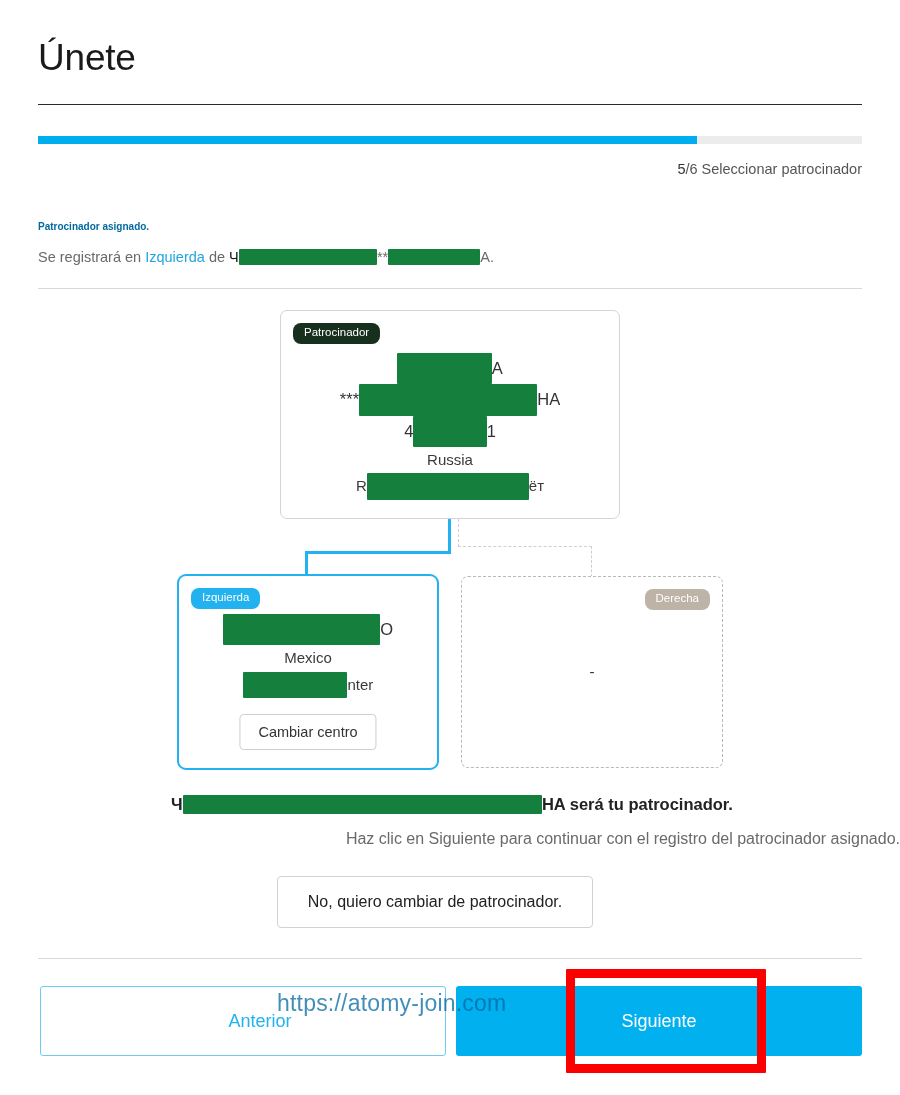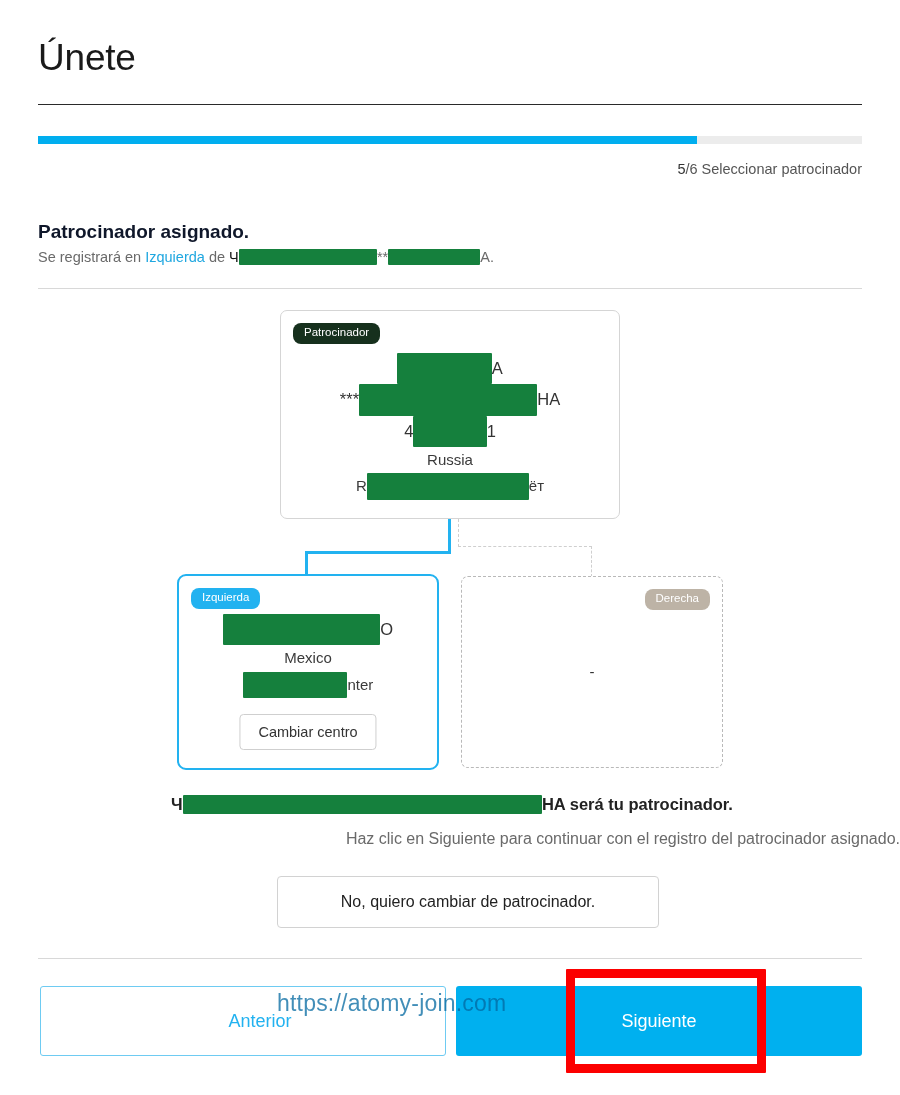--- a/index.html
+++ b/index.html
@@ -53,23 +53,23 @@
     font-size: 14.5px;
     color: #555;
     white-space: nowrap;
   }
   .progress-label .step-num { color: #333; }
 
   
   .assigned-head {
     position: absolute;
     left: 38px; top: 221px;
-    font-size: 19px;
+    font-size: 10px;
     font-weight: bold;
-    color: #0f172a;
+    color: #0369a1;
   }
   .assigned-sub {
     position: absolute;
     left: 38px; top: 249px;
     font-size: 14.5px;
     color: #6a6a6a;
     white-space: nowrap;
   }
   .assigned-sub .link { color: #1fa7e0; }
   .assigned-sub .redact { color: #111; }
@@ -199,21 +199,21 @@
     left: 0; right: 0; top: 830px;
     text-align: right;
     font-size: 16px;
     color: #6a6a6a;
     padding-left: 22px;
   }
 
   .btn-change-sponsor {
     position: absolute;
     left: 277px; top: 876px;
-    width: 382px; height: 52px;
+    width: 316px; height: 52px;
     background: #fff;
     border: 1px solid #d2d2d2;
     border-radius: 4px;
     font-size: 16px;
     color: #222;
     font-family: "Liberation Sans", sans-serif;
     cursor: pointer;
   }
 
   

